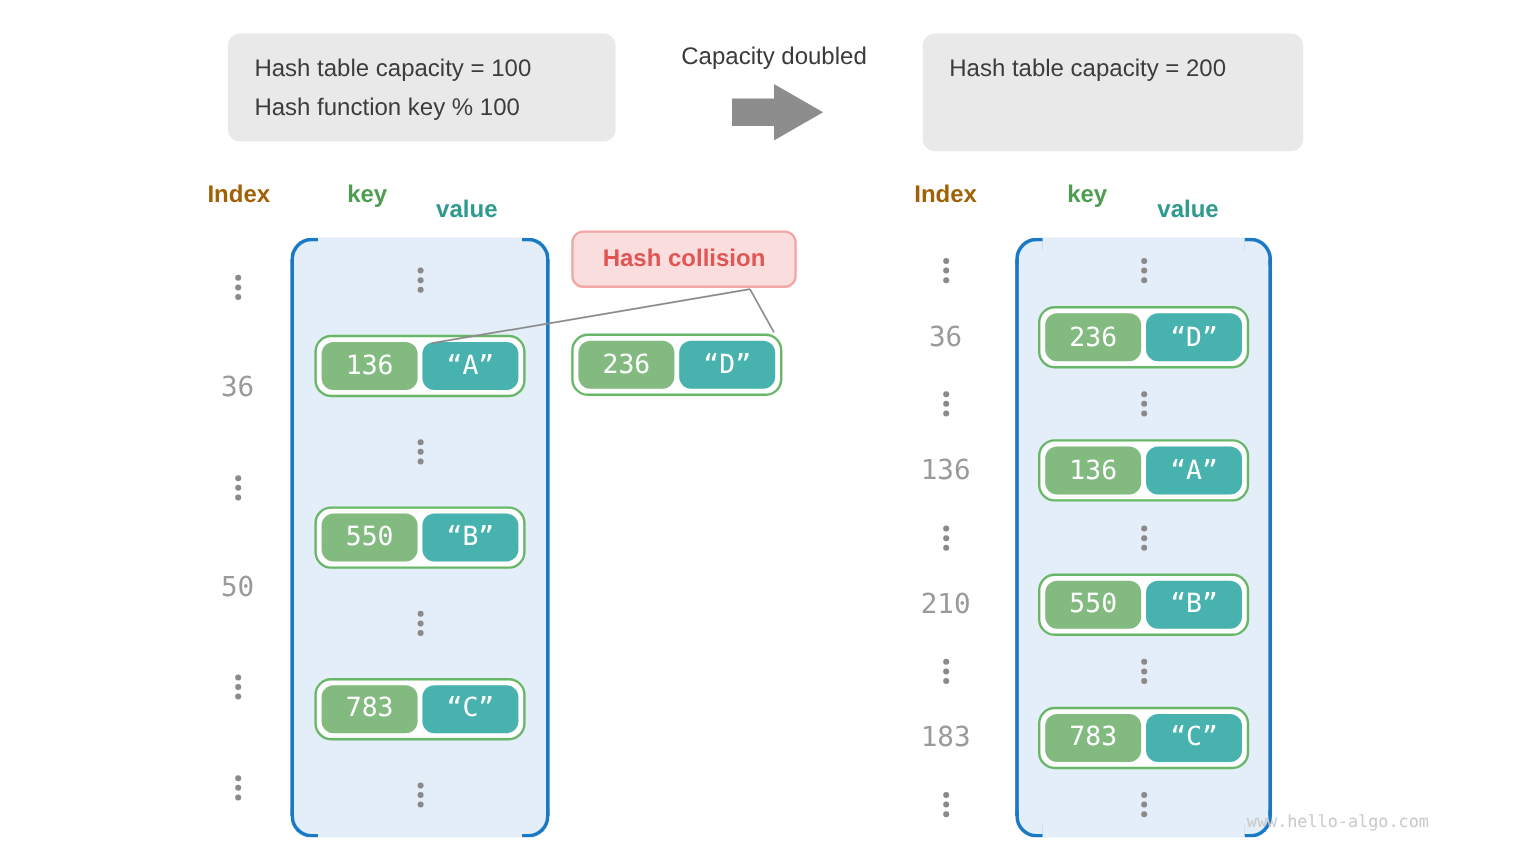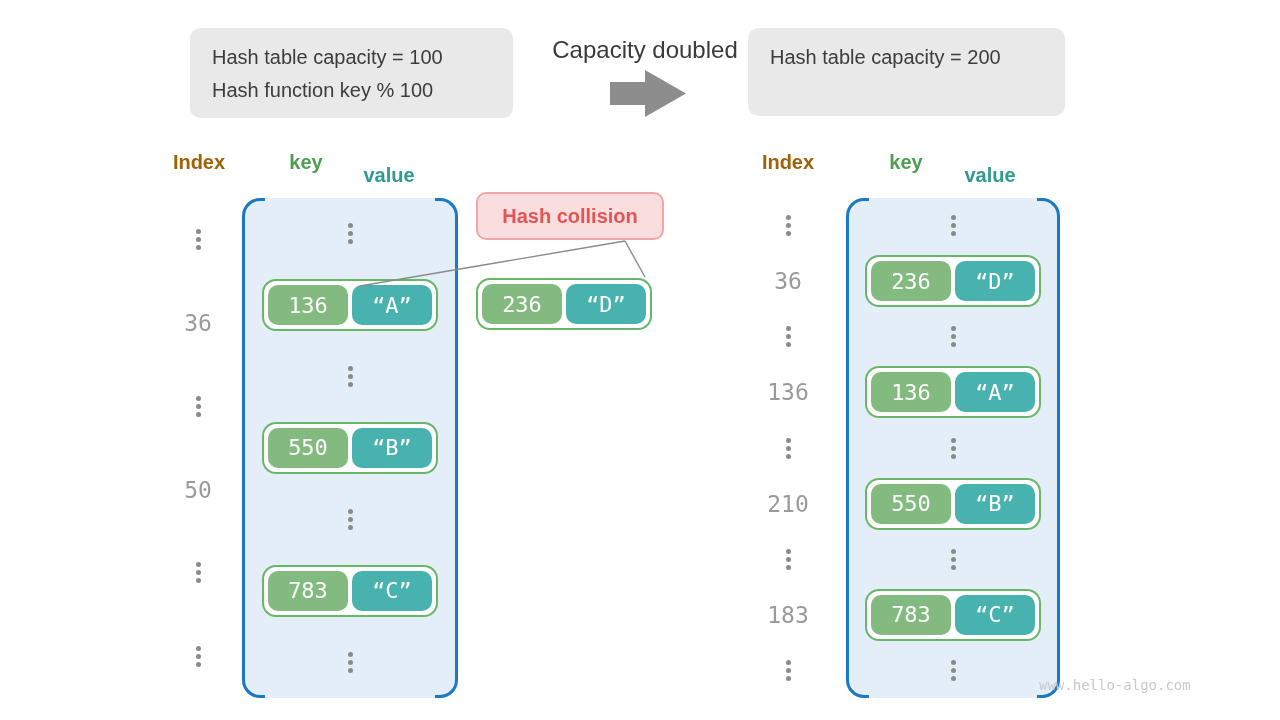--- a/index.html
+++ b/index.html
@@ -8,25 +8,25 @@
     font-family:"Liberation Sans", sans-serif; overflow:hidden;padding-left:36px;
   }
 
   
   .infobox {
     position:absolute; background:#e9e9e9; border-radius:10px;
     padding:13px 22px; box-sizing:border-box;
     font-size:20px; color:#3c3c3c; line-height:33px; white-space:nowrap;
   }
   #info-left  { left:190px; top:28px; width:323px; height:90px; }
-  #info-right { left:748px; top:28px; width:317px; height:88px; }
+  #info-right { left:769px; top:28px; width:317px; height:98px; }
 
   .transition-label {
     position:absolute; left:645px; top:36px; transform:translateX(-50%);
-    font-size:24px; color:#3a3a3a; white-space:nowrap;
+    font-size:20px; color:#3a3a3a; white-space:nowrap;
   }
   .arrow-svg { position:absolute; left:610px; top:70px; }
 
   
   .header-label {
     position:absolute; top:151px; transform:translateX(-50%);
     font-size:20px; font-weight:700; white-space:nowrap;
   }
   .header-label.index { color:#a16207; }
   .header-label.key   { color:#4e9e52; }

